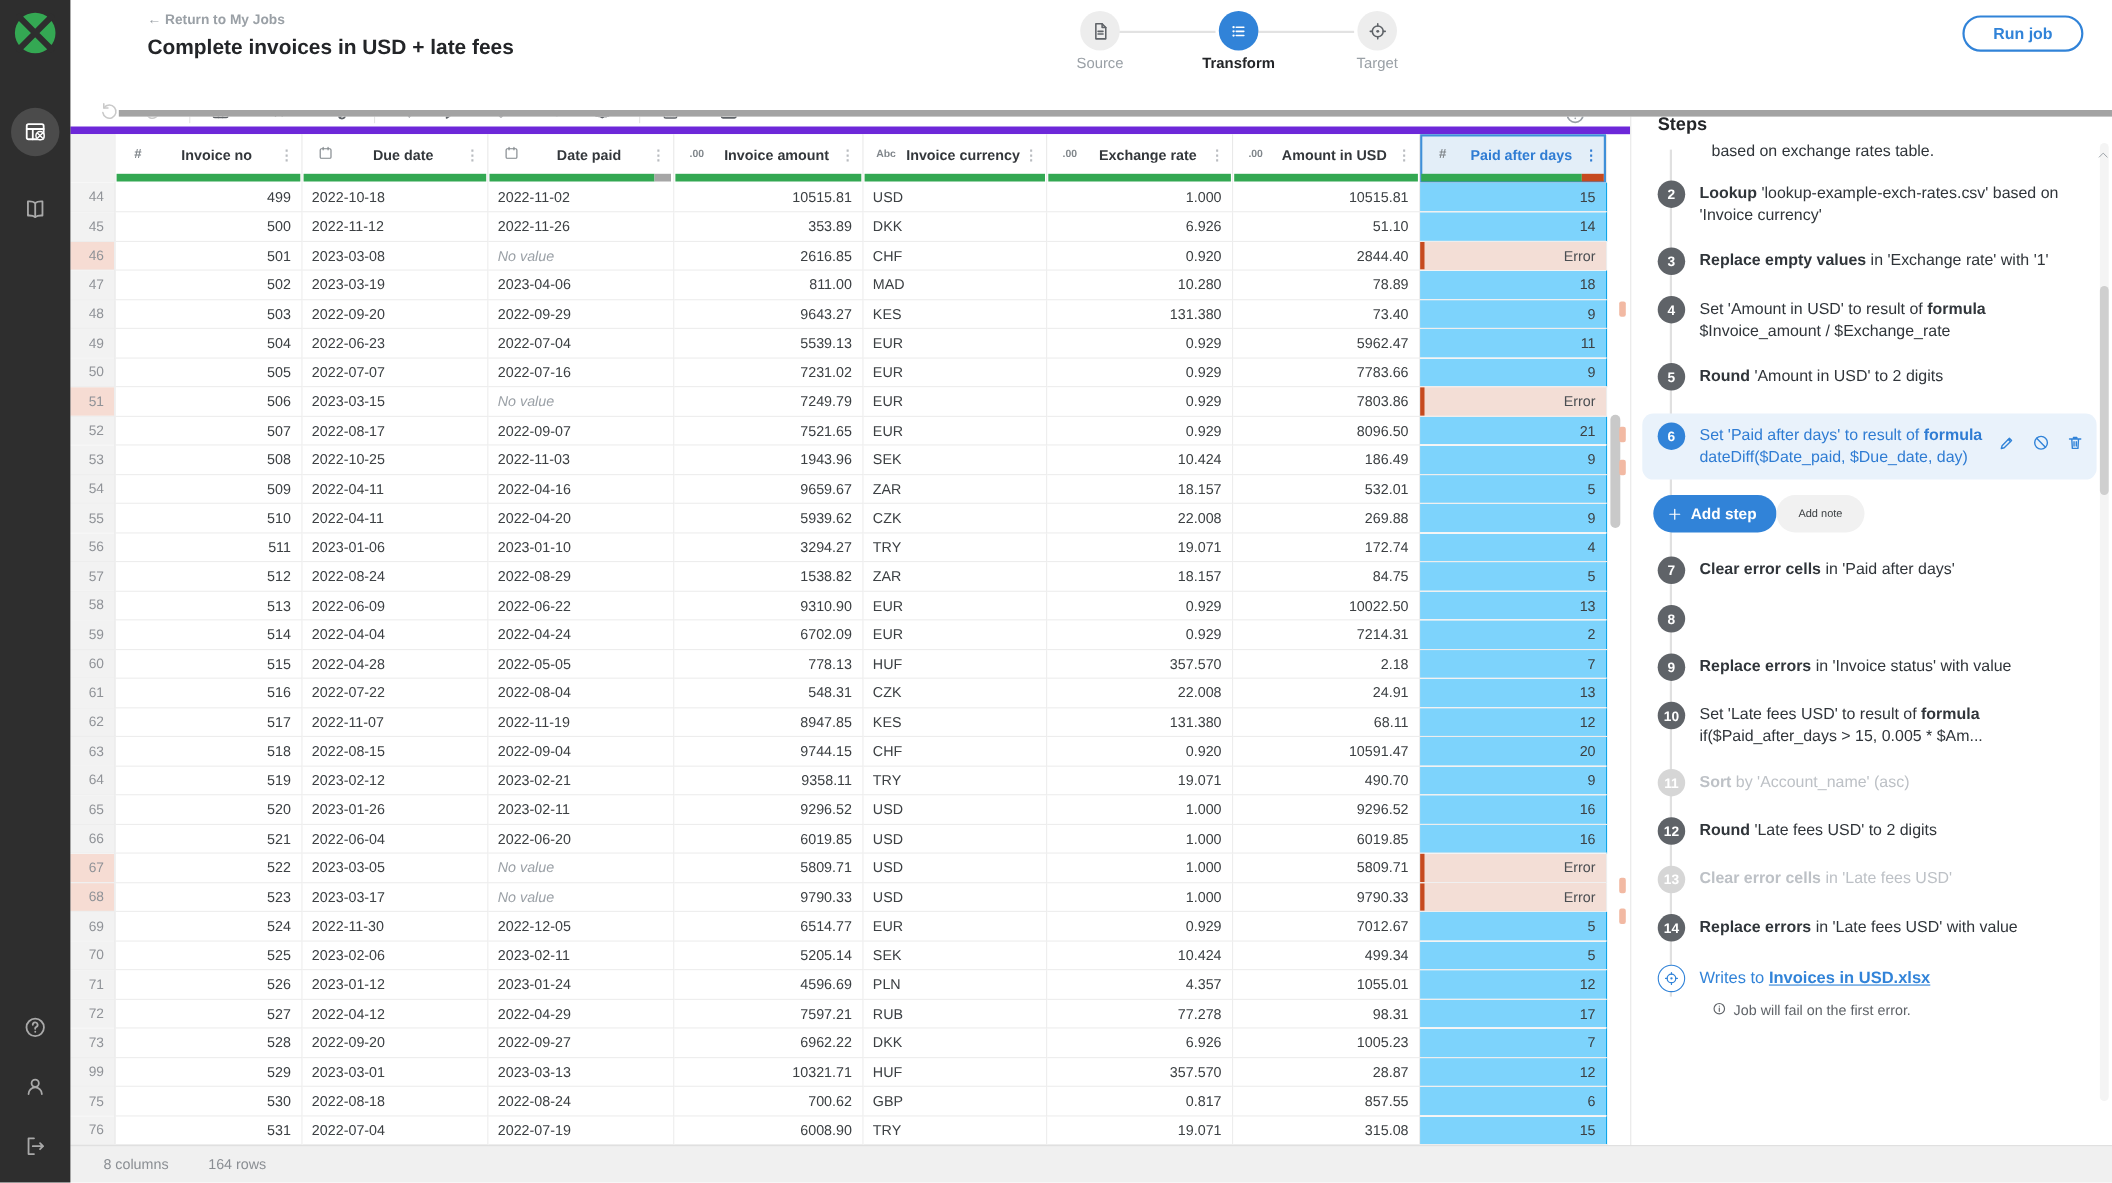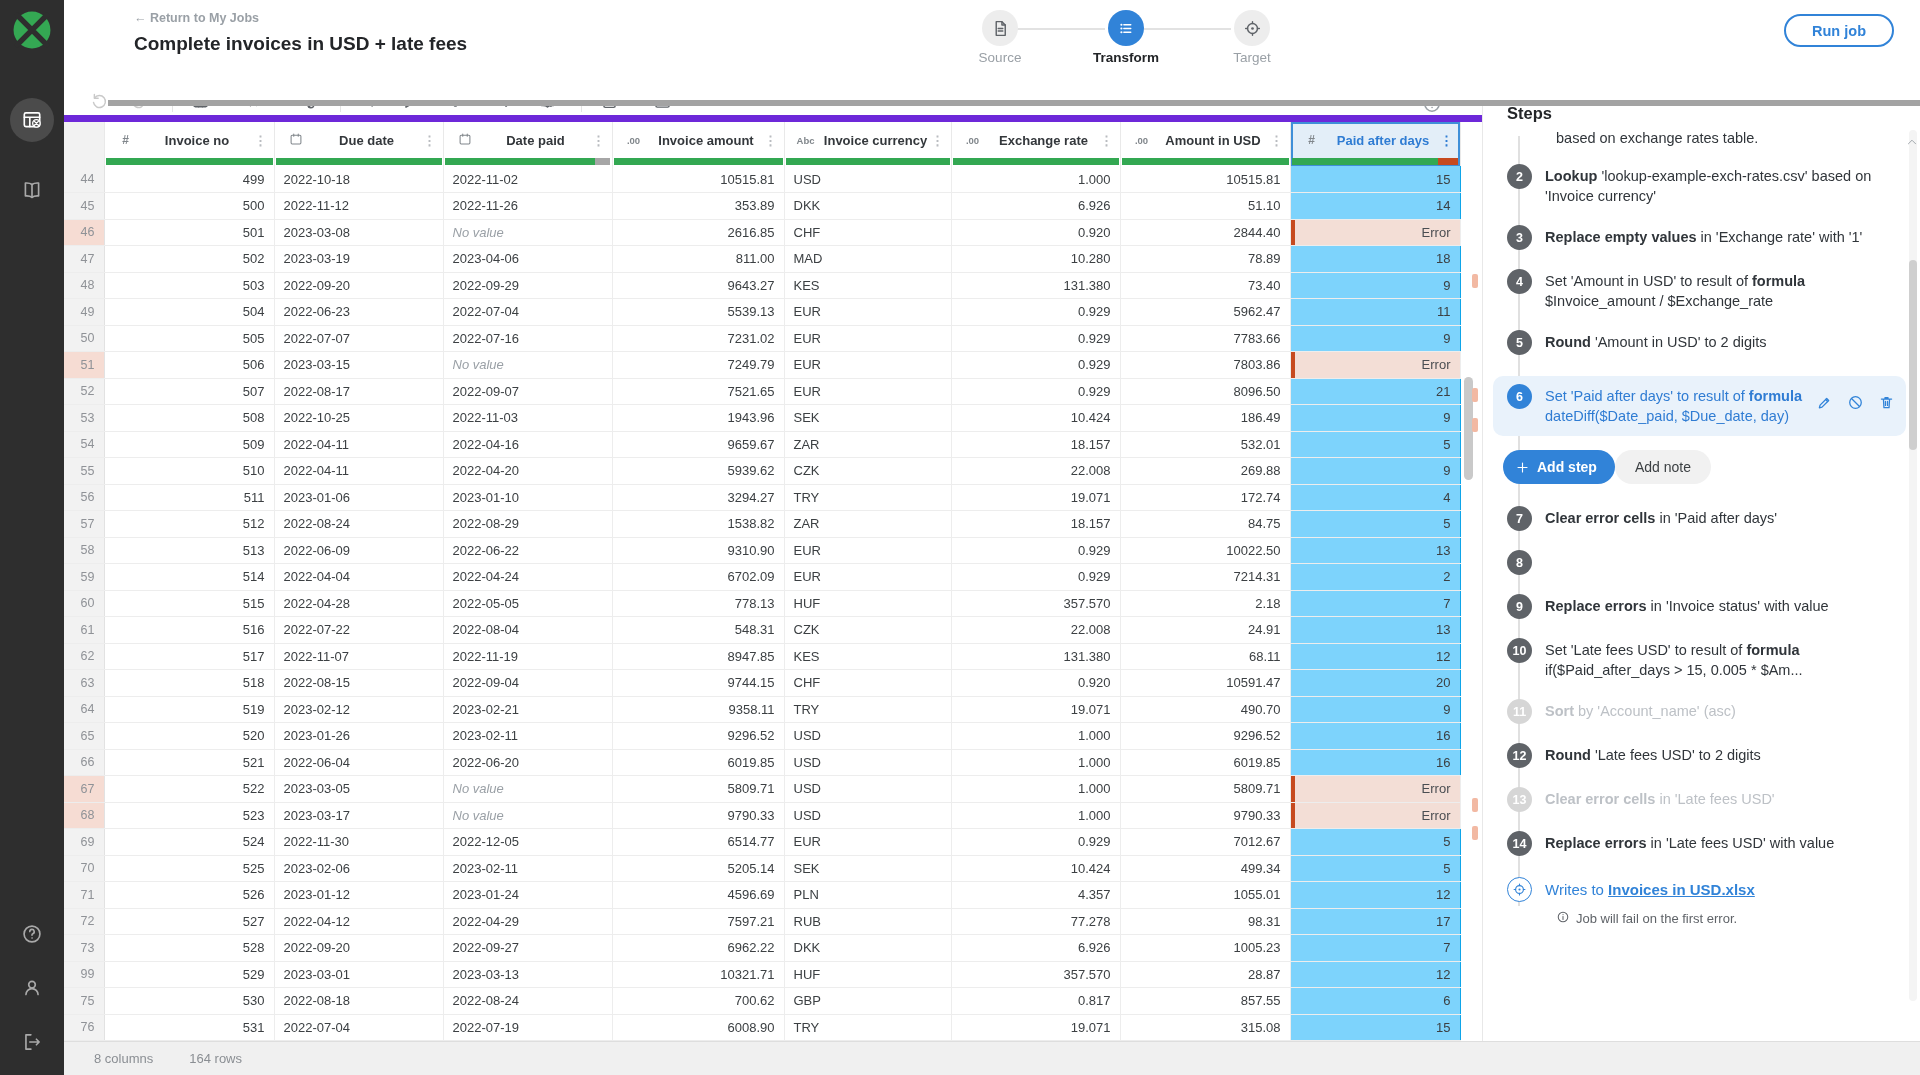--- a/index.html
+++ b/index.html
@@ -93,21 +93,21 @@
   .step.sel .stext { color:#2f7cd3; width:258px; }
   .sactions { display:flex; gap:14px; align-items:center; margin-top:8px; color:#3183d8; }
   .sactions svg { width:17px; height:17px; cursor:pointer; }
   .step.dis .scircle { background:#d6d6d6; }
   .step.dis .stext { color:#bdc1c6; }
   .btnrow { position:relative; z-index:1; display:flex; margin:4px 0 24px -4px;align-items:flex-end; }
   .addstep { height:34px; padding:0 18px 0 12px; border:none; border-radius:17px; background:#3183d8; color:#fff;
     font-size:14px; font-weight:bold; display:flex; align-items:center; gap:7px; cursor:pointer; }
   .addstep svg { width:15px; height:15px; }
   .addnote { height:34px; padding:0 20px; border:none; border-radius:17px; background:#f1f1f1; color:#3c4043;
-    font-size:14px; cursor:pointer; }
+    font-size:10px; cursor:pointer; }
   .targetrow { position:relative; z-index:1; display:flex; gap:13px; align-items:center; margin-top:20px; }
   .tgt-circle { flex:none; width:25px; height:25px; border-radius:50%; background:#fff; border:1.5px solid #3183d8;
     color:#3183d8; display:flex; align-items:center; justify-content:center; }
   .tgt-circle svg { width:15px; height:15px; }
   .tgt-text { font-size:15px; color:#3183d8; }
   .tgt-text a { color:#3183d8; font-weight:bold; text-decoration:underline; cursor:pointer; }
   .footnote { display:flex; gap:6px; align-items:center; margin:8px 0 0 49px; font-size:13px; color:#5f6368; }
   .footnote svg { width:14px; height:14px; }
   .steps-scroll { position:absolute; right:3px; top:44px; width:8px; bottom:40px; background:#f4f4f4; border-radius:4px; }
   .steps-thumb { position:absolute; left:0; width:8px; top:130px; height:190px; background:#cfcfcf; border-radius:4px; }

